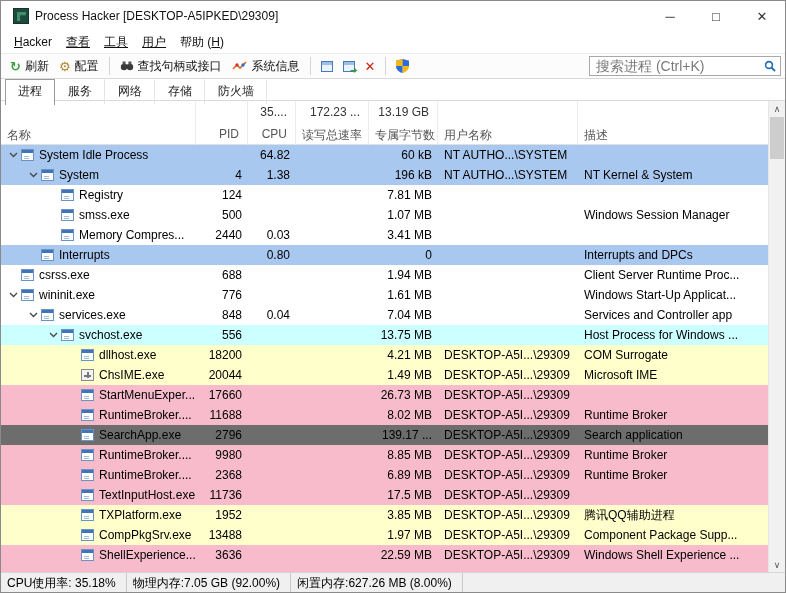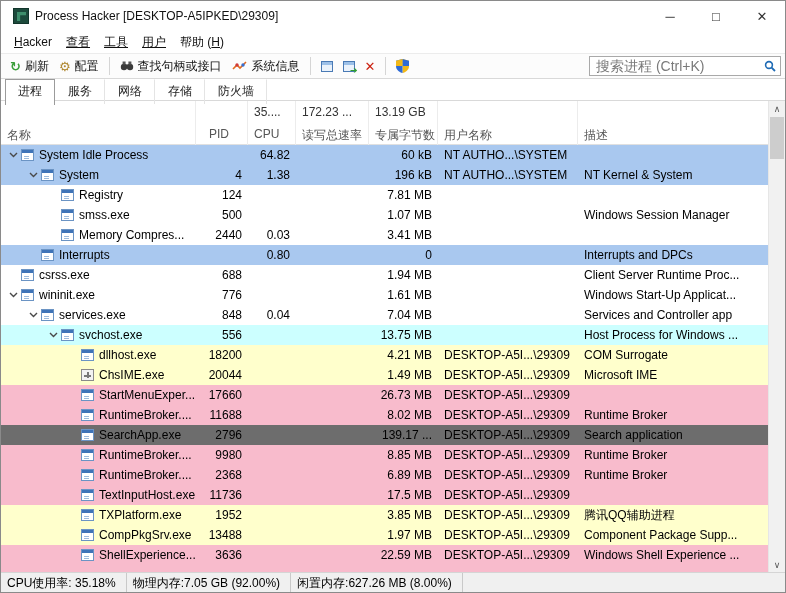--- a/index.html
+++ b/index.html
@@ -39,21 +39,21 @@
   .tabbar { height:22px; display:flex; align-items:flex-start; background:#fff; border-bottom:1px solid #d9d9d9; padding-left:4px; }
   .tab { padding:3px 12px 4px 12px; color:#222; border:1px solid transparent; border-bottom:none; position:relative; }
   .tab.active { background:#fff; border-color:#9b9b9b; margin-bottom:-1px; padding-bottom:5px; z-index:2; }
   .tab:not(.active) { border-right:1px solid #e4e4e4; }
 
   
   .listarea { position:relative; height:471px; border-bottom:1px solid #e0e0e0; }
   .grid { display:grid; grid-template-columns:195px 52px 48px 73px 69px 140px 1fr; }
   .lheader { width:769px; height:44px; color:#555; border-bottom:1px solid #e0e0e0; }
   .hrow { height:22px; }
-  .hcell { padding:4px 18px 0 6px; white-space:nowrap; overflow:hidden; border-right:1px solid #ececec; }
+  .hcell { padding:4px 8px 0 6px; white-space:nowrap; overflow:hidden; border-right:1px solid #ececec; }
   .hr-r { text-align:right; }
   .hr-l { text-align:left; }
   .htotal { color:#333; }
 
   .rows { width:769px; }
   .prow { height:20px; line-height:20px; white-space:nowrap; }
   .prow.partial { height:7px; overflow:hidden; }
   .cell { overflow:hidden; padding:0 6px; }
   .cell.num { text-align:right; }
   .cname { display:flex; align-items:center; padding:0; }

